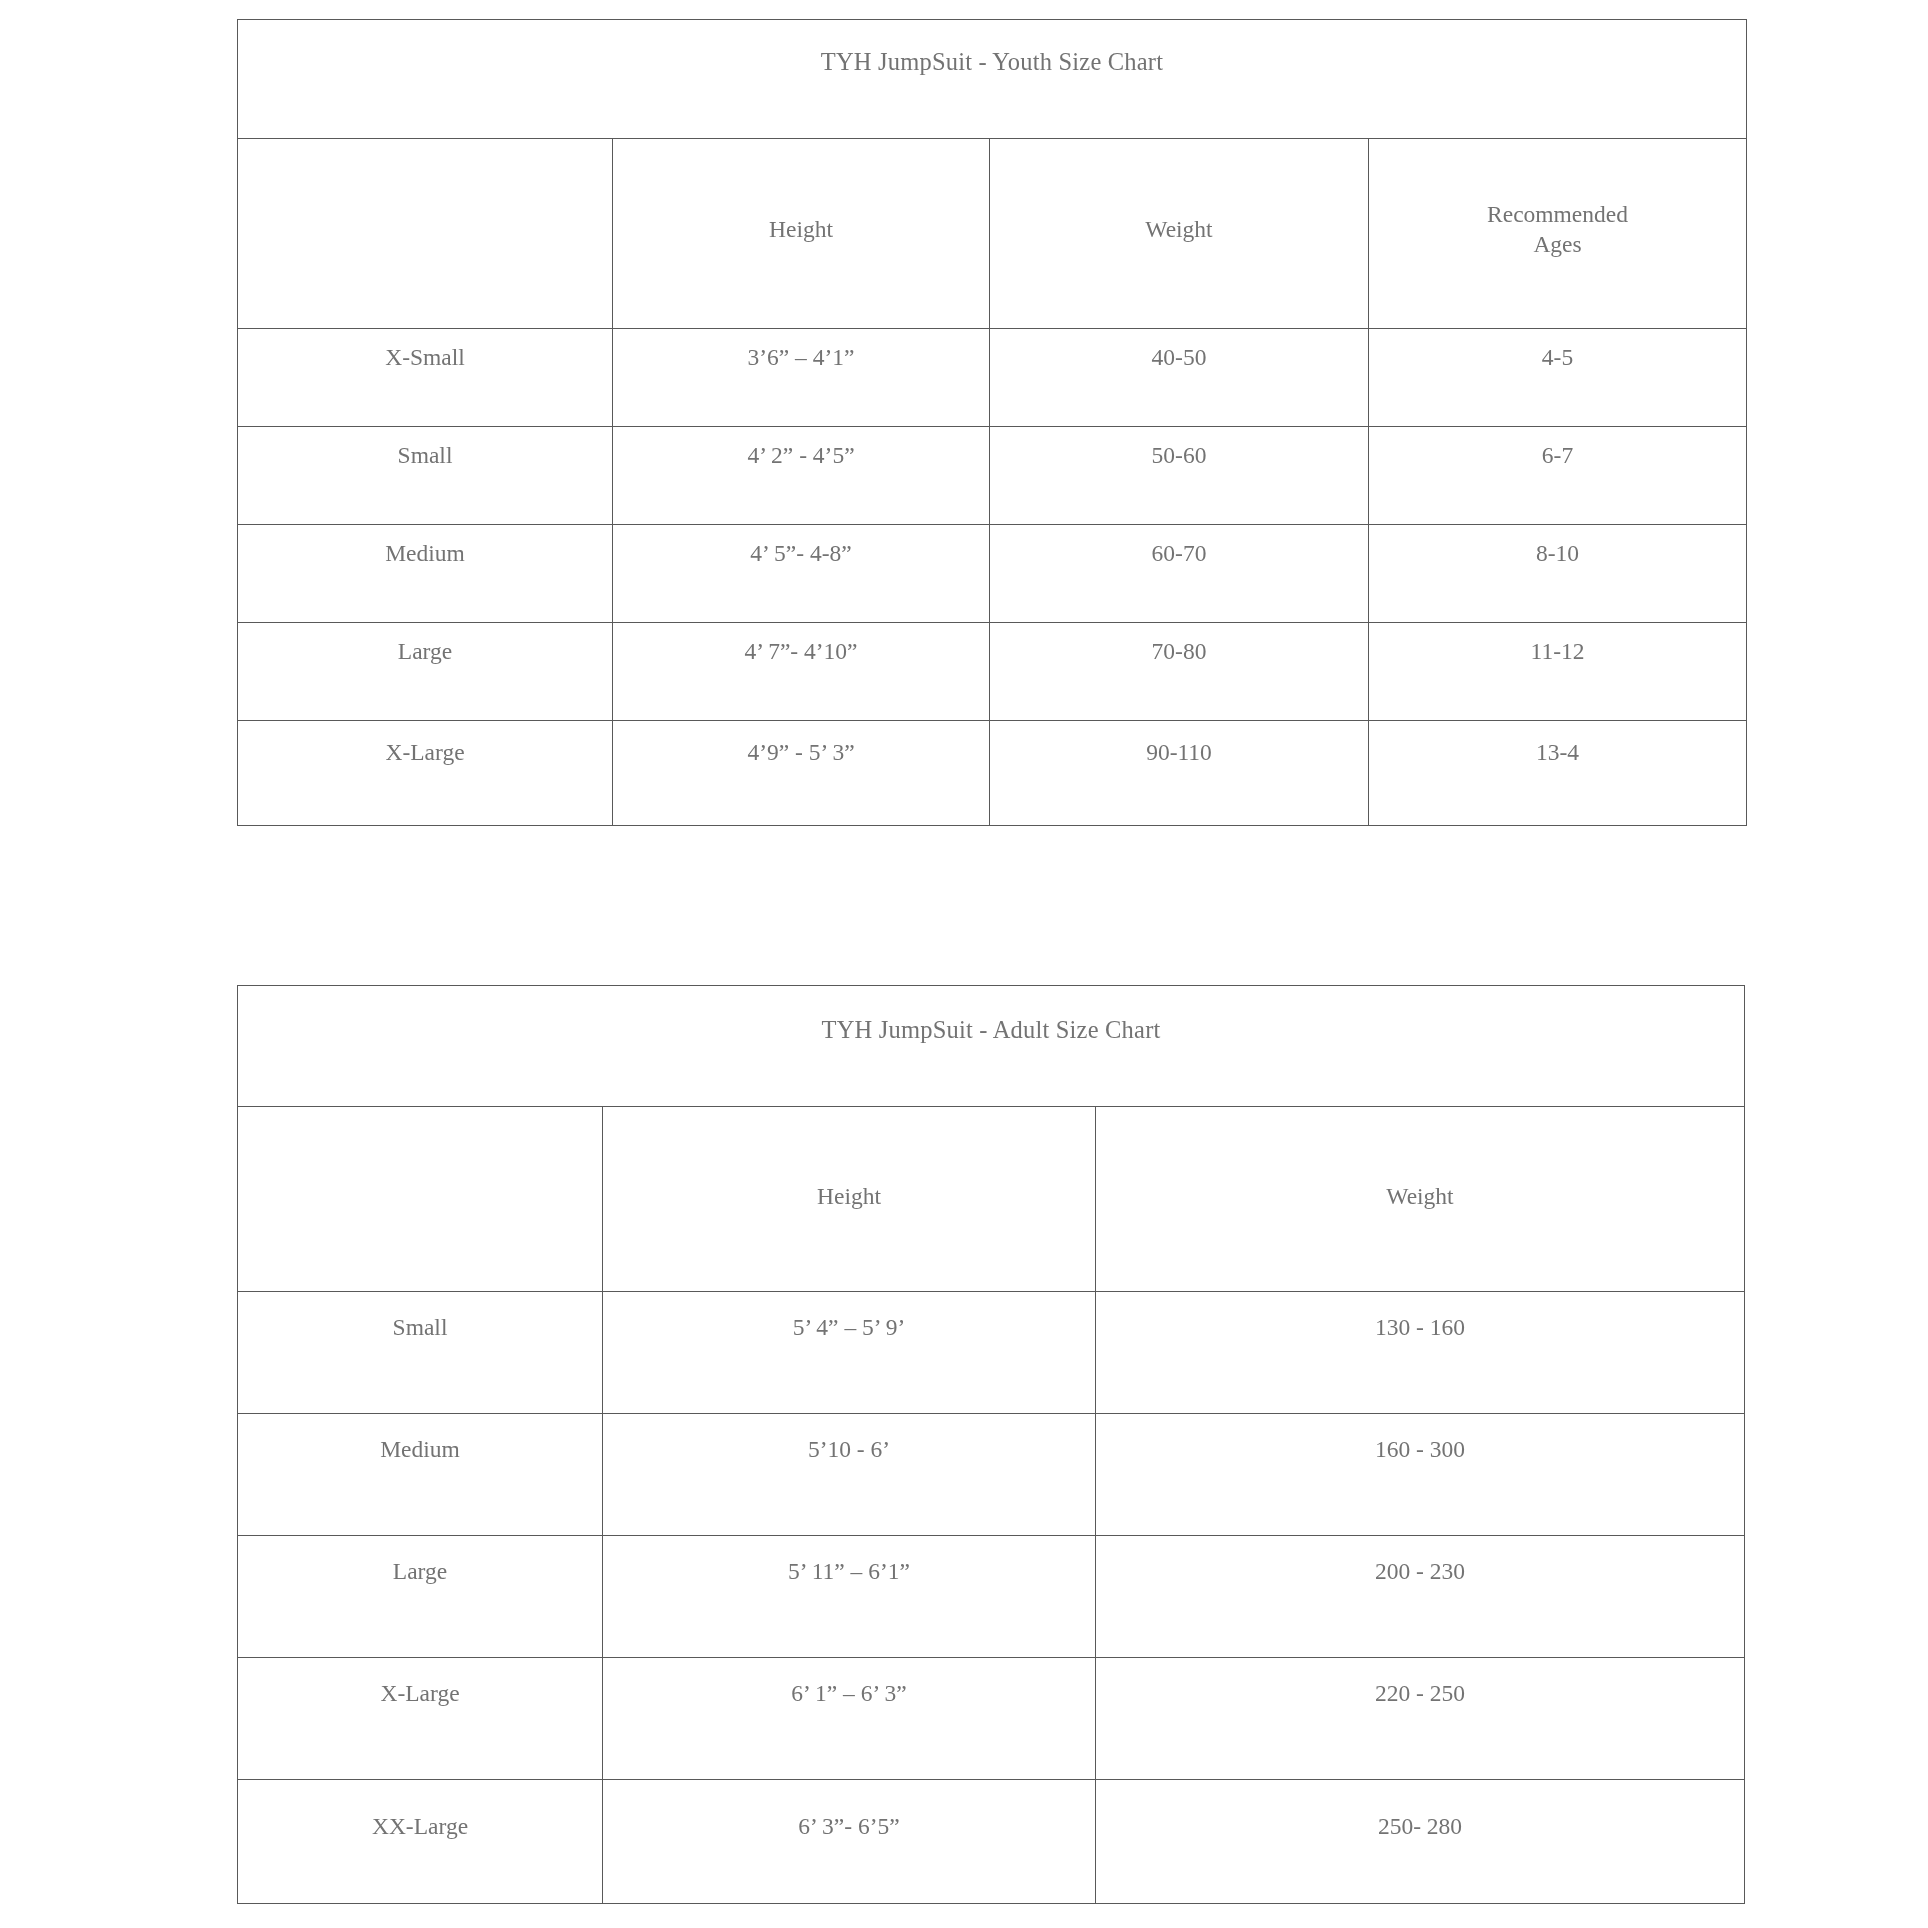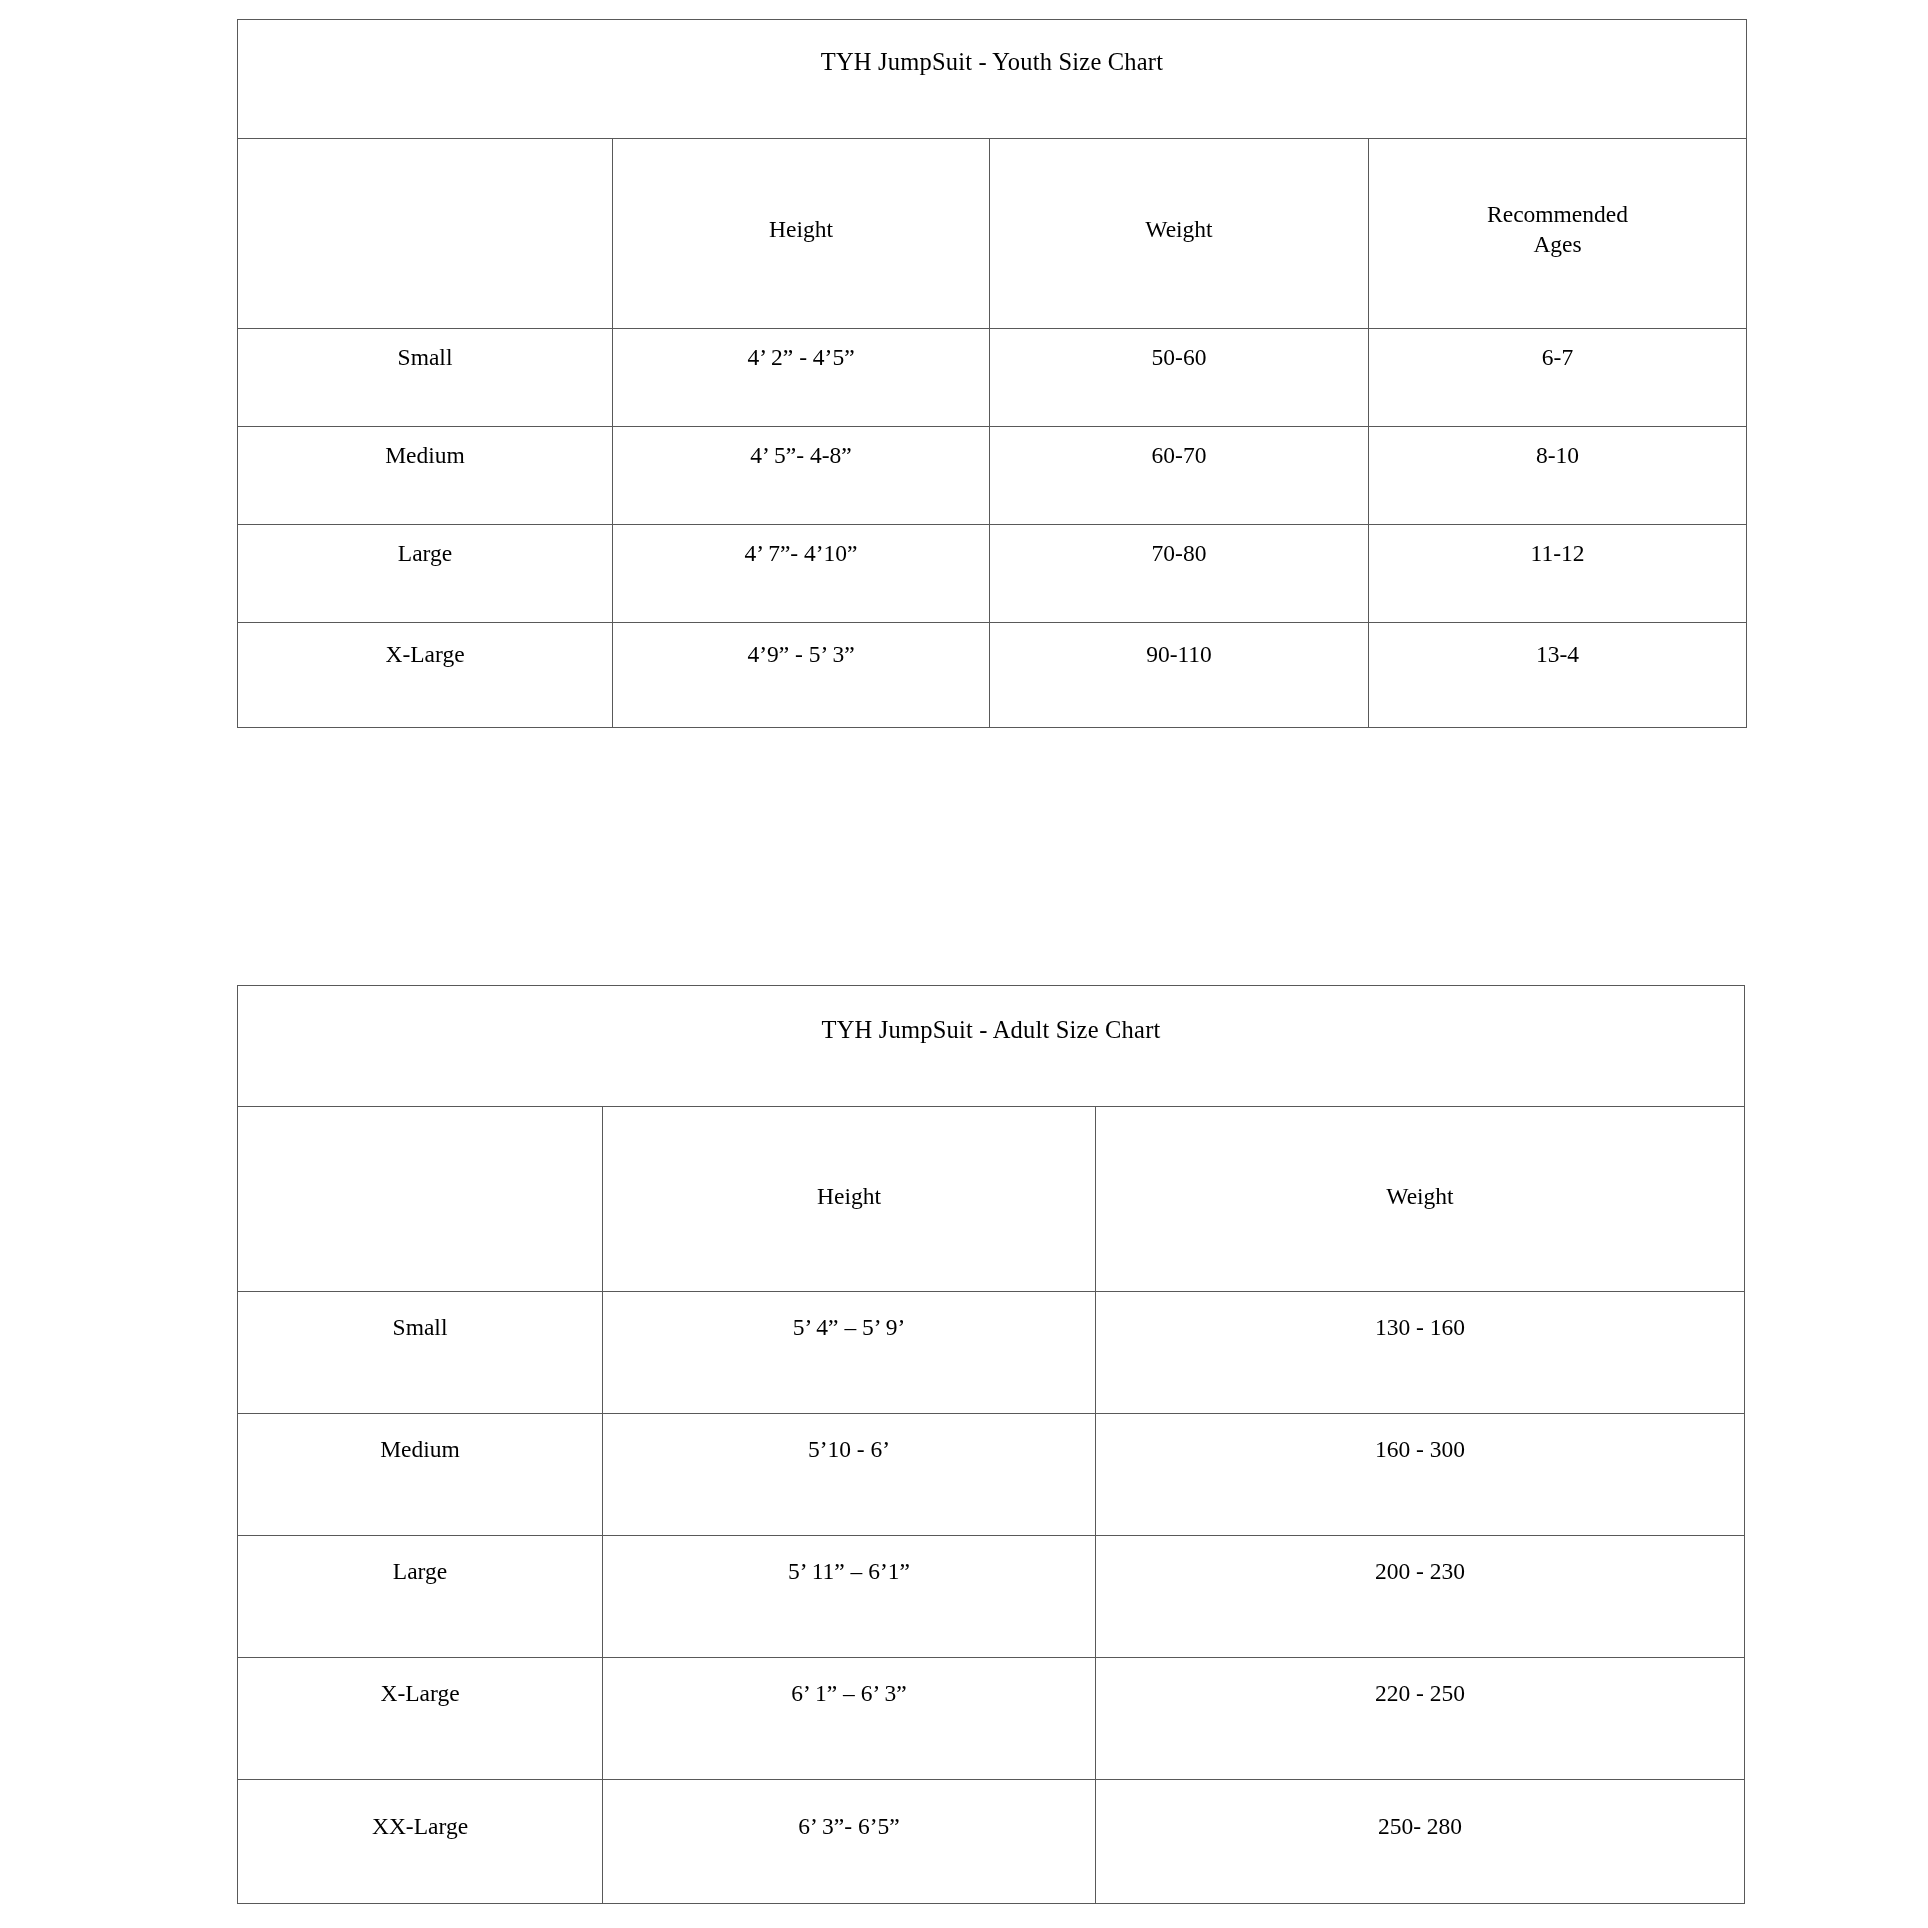--- a/index.html
+++ b/index.html
@@ -33,21 +33,21 @@
     background: #ffffff;
   }
   .size-table td {
     border: 1.9px solid #595959;
     text-align: center;
     vertical-align: middle;
     font-size: 23.5px;
     line-height: 1.25;
     font-weight: 400;
     padding: 0 5.6px;
-    color: #000000;
+    color: #737373;
   }
 
   
   .size-table td.title-cell {
     font-size: 24.5px;
     letter-spacing: 0.2px;
   }
 
   
   .size-table td.head-cell {
@@ -136,20 +136,26 @@
         <td class="head-cell"></td>
         <td class="head-cell">Height</td>
         <td class="head-cell">Weight</td>
         <td class="head-cell">
           <span class="hdr-line">Recommended</span>
           <span class="hdr-line">Ages</span>
         </td>
       </tr>
 
       <tr class="data-row">
+        <td>X-Small</td>
+        <td>3’6” – 4’1”</td>
+        <td>40-50</td>
+        <td>4-5</td>
+      </tr>
+      <tr class="data-row">
         <td>Small</td>
         <td>4’ 2” - 4’5”</td>
         <td>50-60</td>
         <td>6-7</td>
       </tr>
       <tr class="data-row">
         <td>Medium</td>
         <td>4’ 5”- 4-8”</td>
         <td>60-70</td>
         <td>8-10</td>

